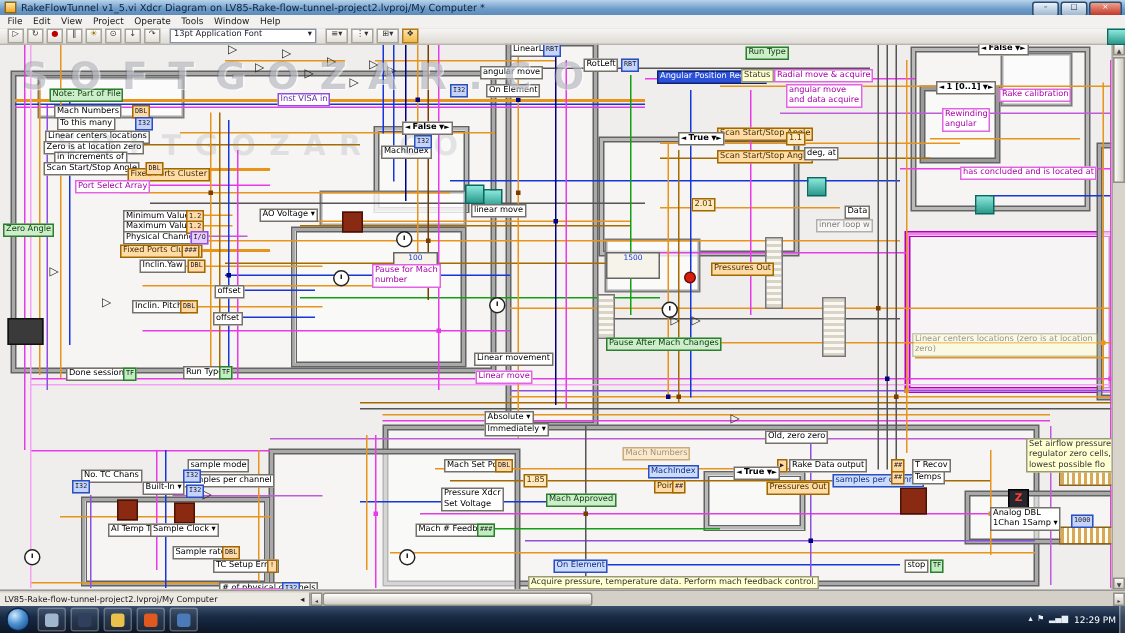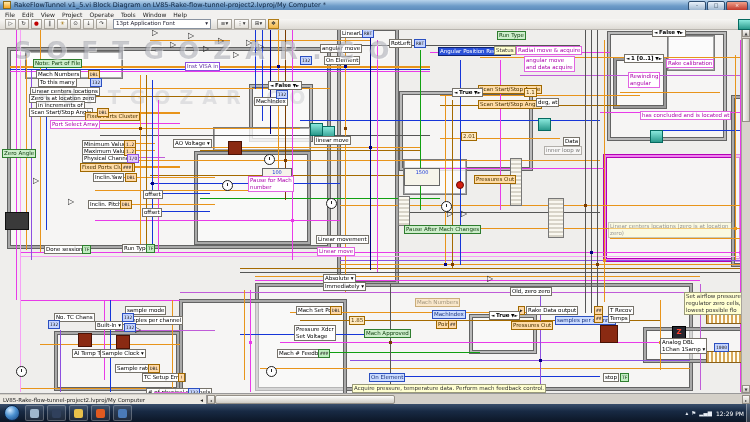--- a/index.html
+++ b/index.html
@@ -94,21 +94,21 @@
   .trayglyph{font-size:5.5px;color:#e8eef6}
   .clocktxt{font-size:6px;color:#fff}
   .showdesk{position:absolute;right:0;top:404px;width:3px;height:18px;z-index:51;
     background:rgba(255,255,255,.15);border-left:1px solid rgba(255,255,255,.35)}
 </style>
 </head>
 <body>
 
 <div class="titlebar">
   <div class="wicon"></div>
-  <span class="wtitle">RakeFlowTunnel v1_5.vi Block Diagram on LV85-Rake-flow-tunnel-project2.lvproj/My Computer *</span>
+  <span class="wtitle">RakeFlowTunnel v1_5.vi Xdcr Diagram on LV85-Rake-flow-tunnel-project2.lvproj/My Computer *</span>
   <div class="wbtns">
     <div class="wb">–</div>
     <div class="wb">□</div>
     <div class="wb close">×</div>
   </div>
 </div>
 
 <div class="menubar" id="menubar">
     <div class="">File</div>
     <div class="">Edit</div>

